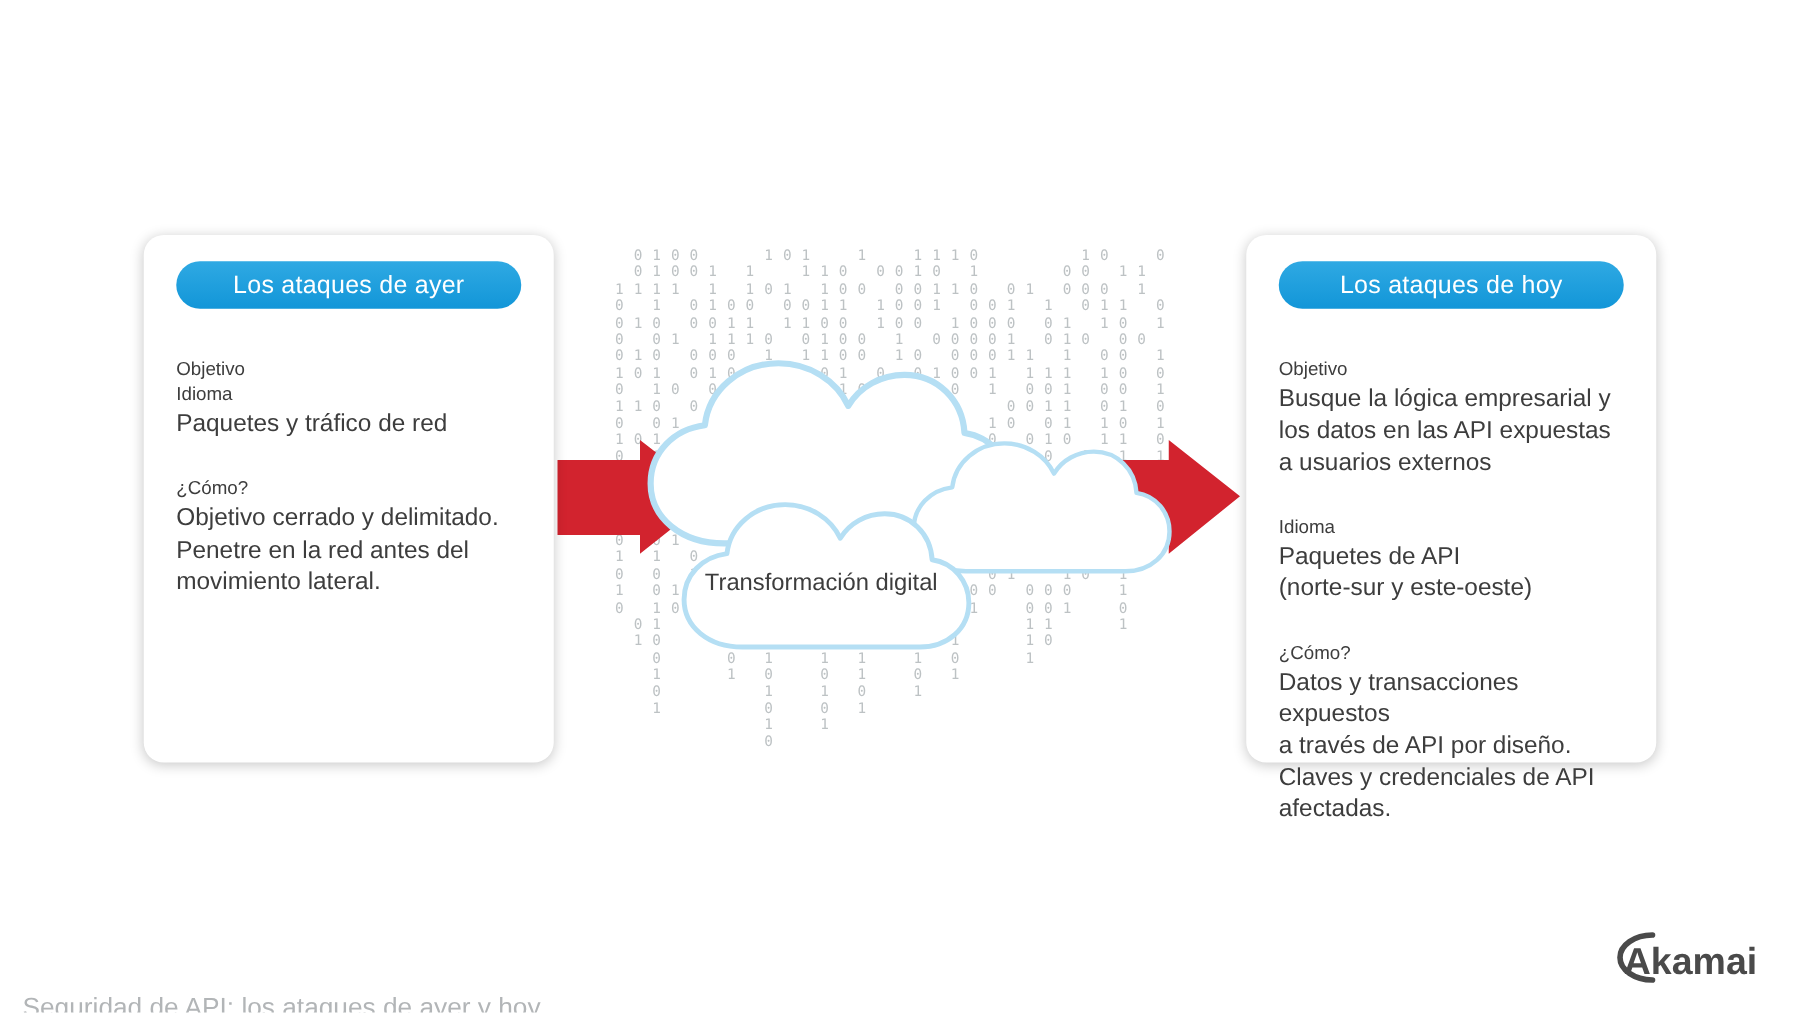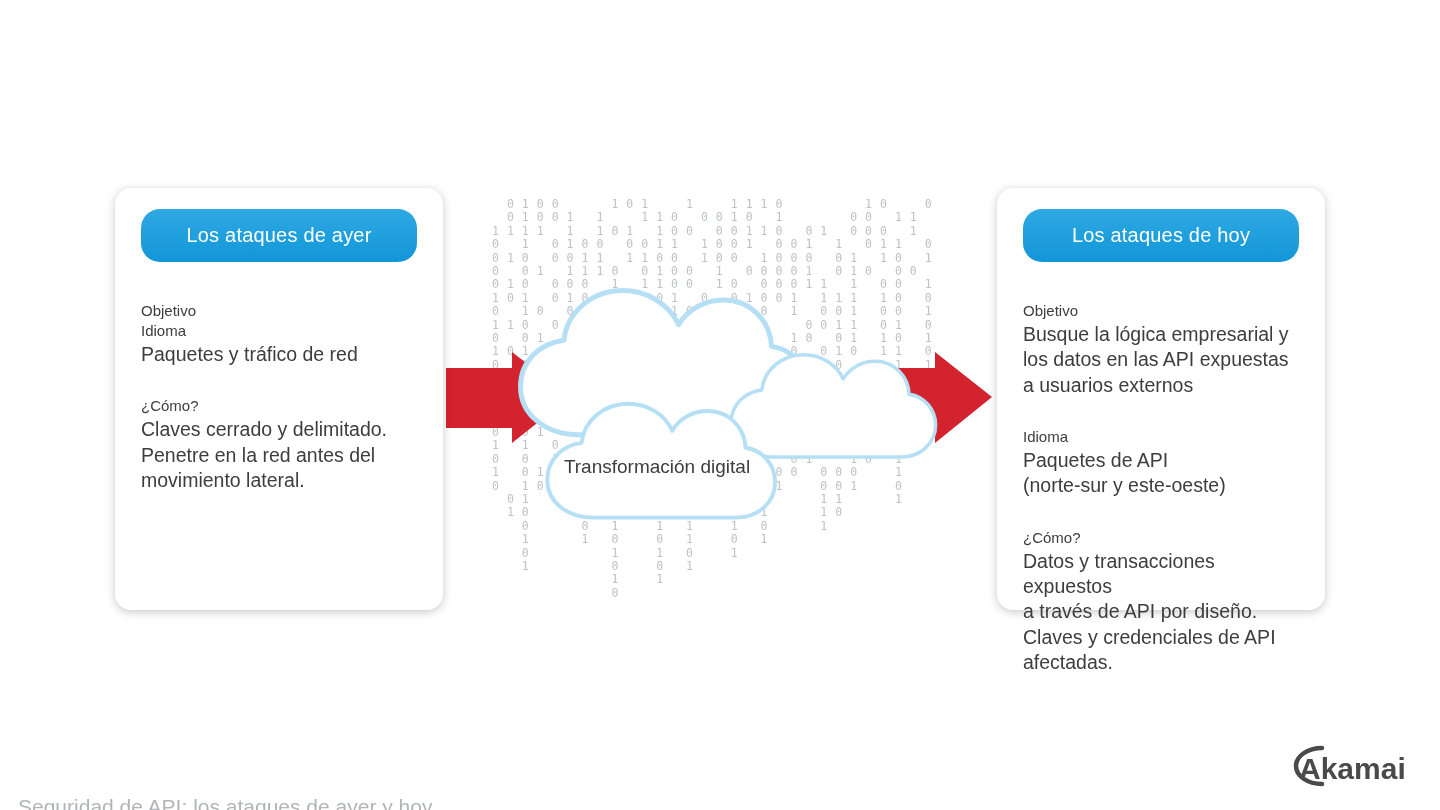--- a/index.html
+++ b/index.html
@@ -9,21 +9,21 @@
     font-family:"Liberation Sans",sans-serif;
   }
   .card{
     position:absolute;top:188px;width:328px;height:422px;
     background:#ffffff;border-radius:16px;
     box-shadow:0 2px 10px rgba(0,0,0,.22);
   }
   .card.left{left:115px;}
   .card.right{left:997px;}
   .pill{
-    margin:21px 26px 0 26px;height:53px;border-radius:19px;
+    margin:21px 26px 0 26px;height:38px;border-radius:19px;
     background:linear-gradient(180deg,#2fa9e3, var(--accent-blue));
     color:#ffffff;font-size:20px;
     display:flex;align-items:center;justify-content:center;
     letter-spacing:.2px;
   }
   .card-body{padding:40px 18px 0 26px;}
   .label{font-size:15px;color:var(--text-dark);margin-bottom:3px;}
   .sec-text{
     font-size:19.5px;color:var(--text-dark);line-height:1.3;
     white-space:pre-line;margin-bottom:30px;
@@ -70,21 +70,21 @@
 
 <div class="cloud-label-text">Transformación digital</div>
 
 <div class="card left">
   <div class="pill">Los ataques de ayer</div>
   <div class="card-body">
     <div class="label">Objetivo</div>
     <div class="label">Idioma</div>
     <div class="sec-text">Paquetes y tráfico de red</div>
     <div class="label">¿Cómo?</div>
-    <div class="sec-text">Claves cerrado y delimitado.
+    <div class="sec-text">Objetivo cerrado y delimitado.
 Penetre en la red antes del
 movimiento lateral.</div>
   </div>
 </div>
 
 <div class="card right">
   <div class="pill">Los ataques de hoy</div>
   <div class="card-body">
     <div class="label">Objetivo</div>
     <div class="sec-text">Busque la lógica empresarial y

